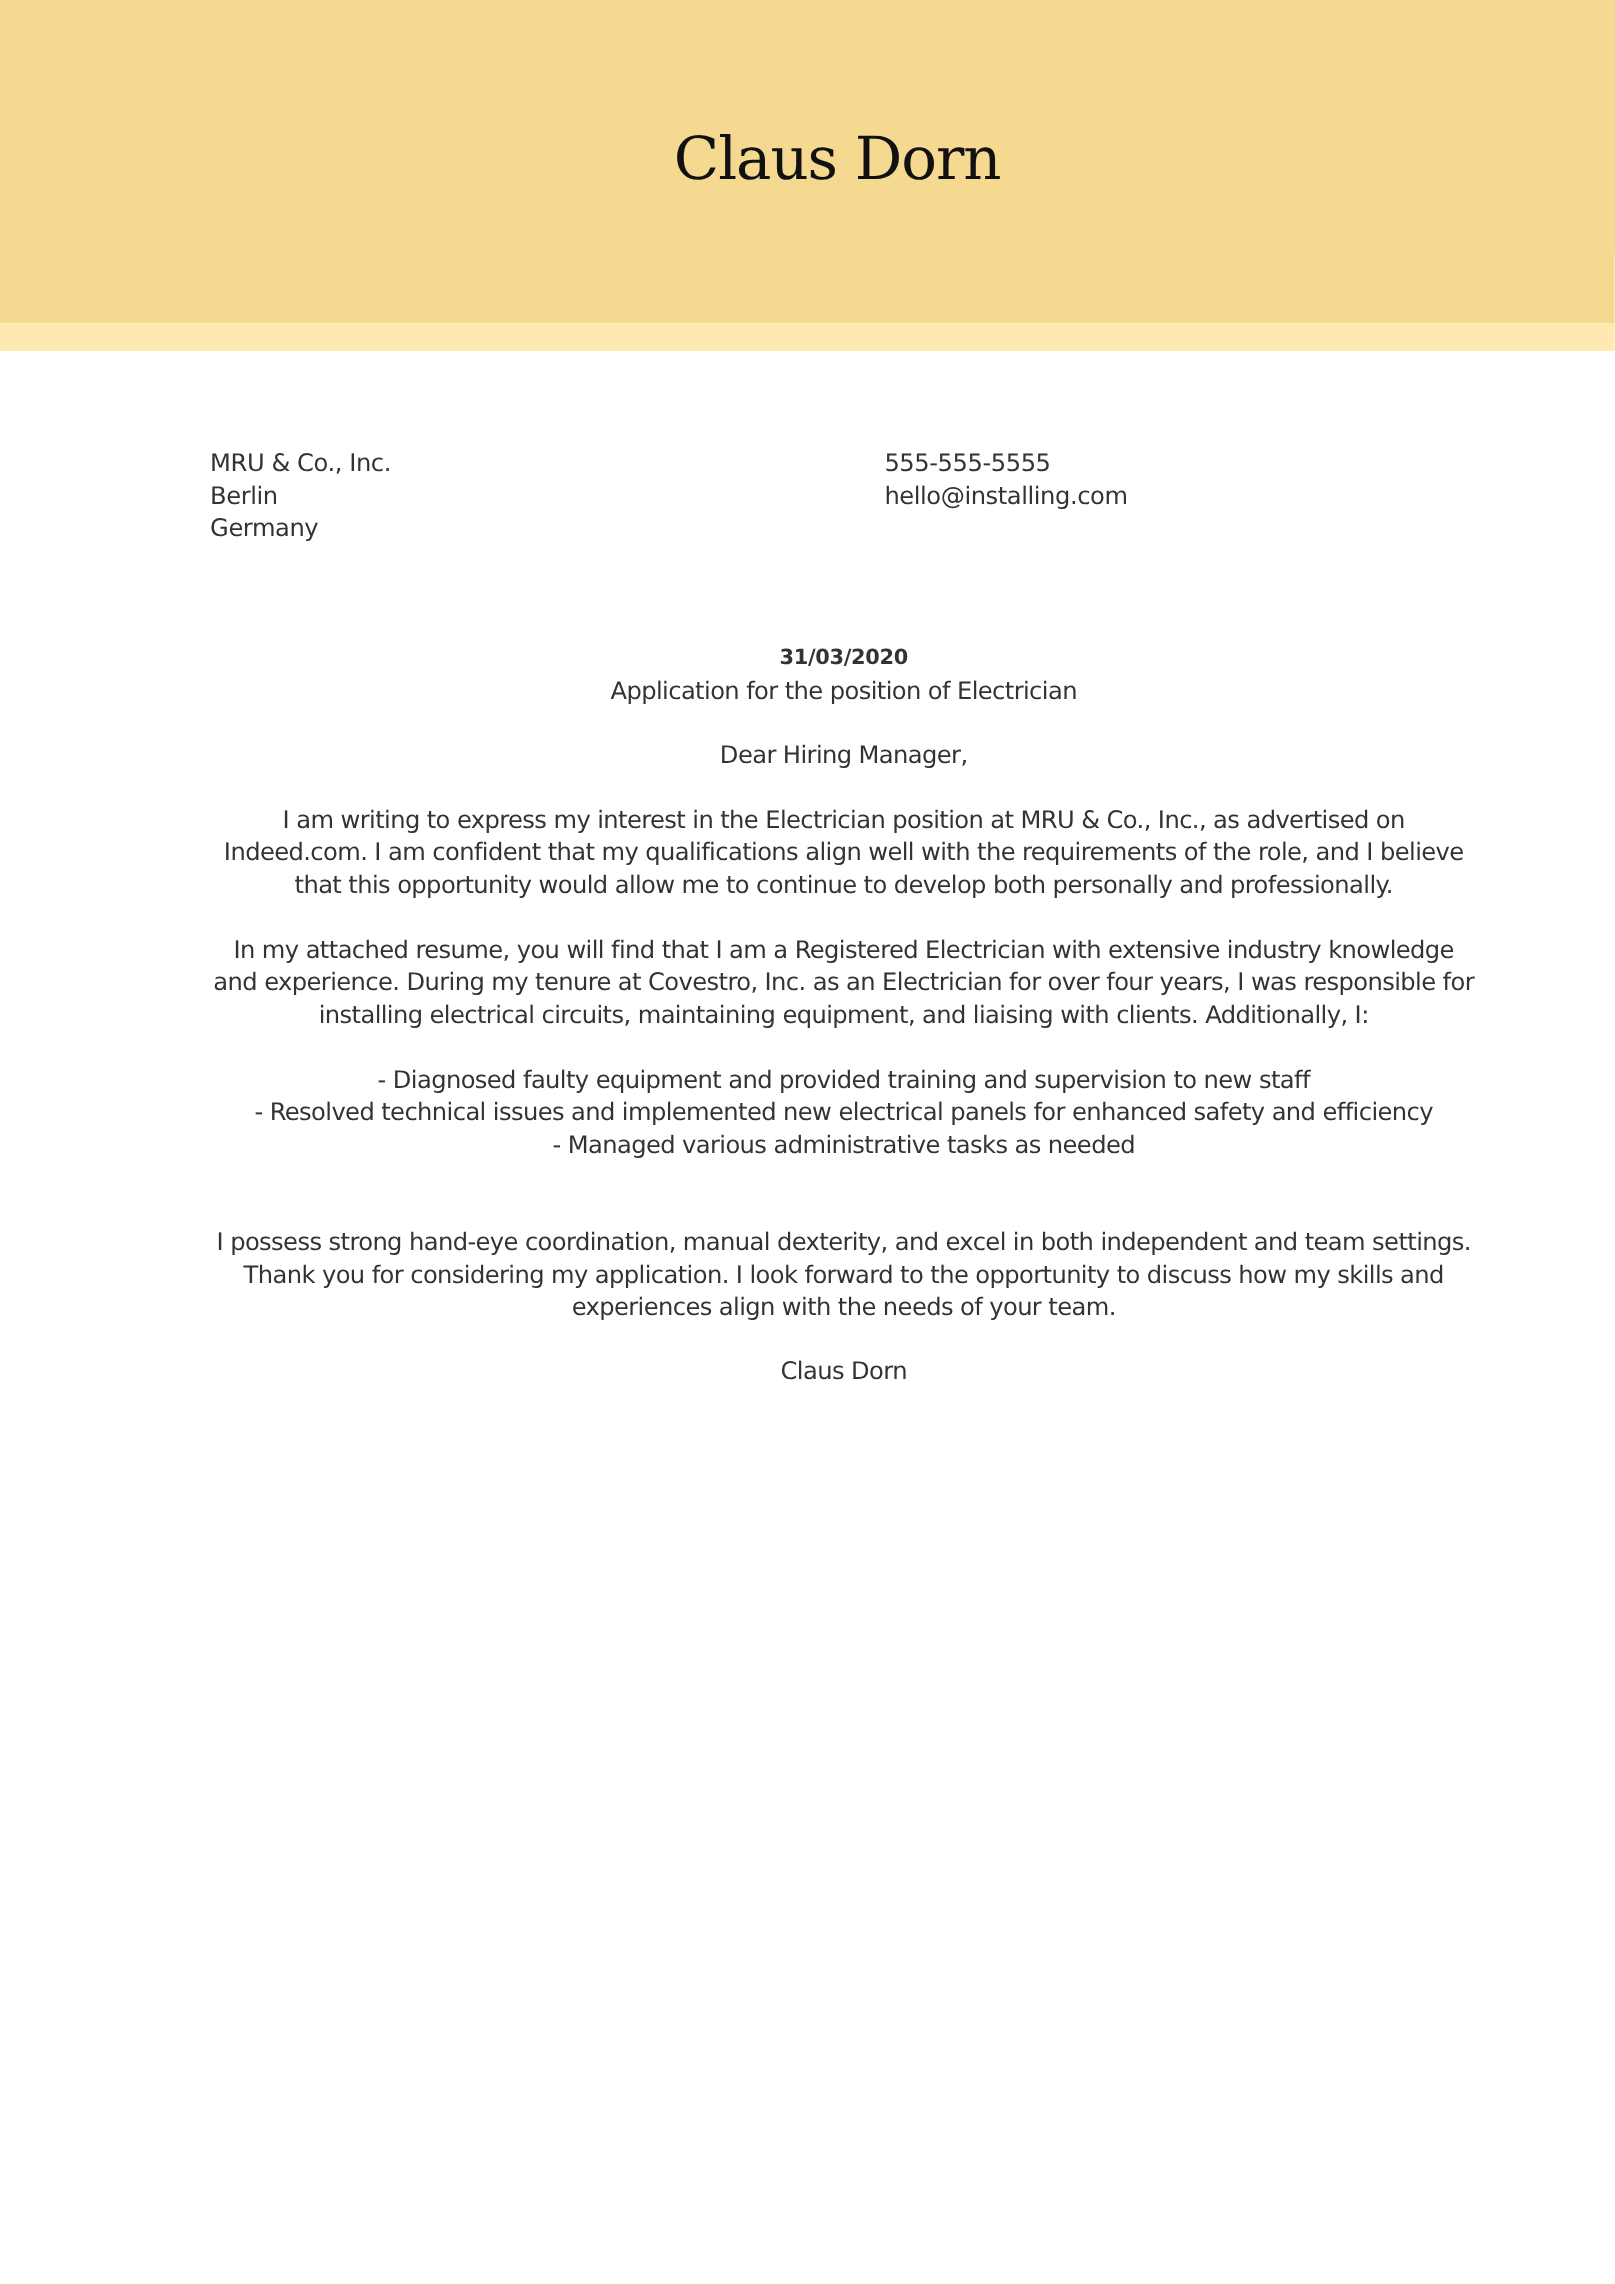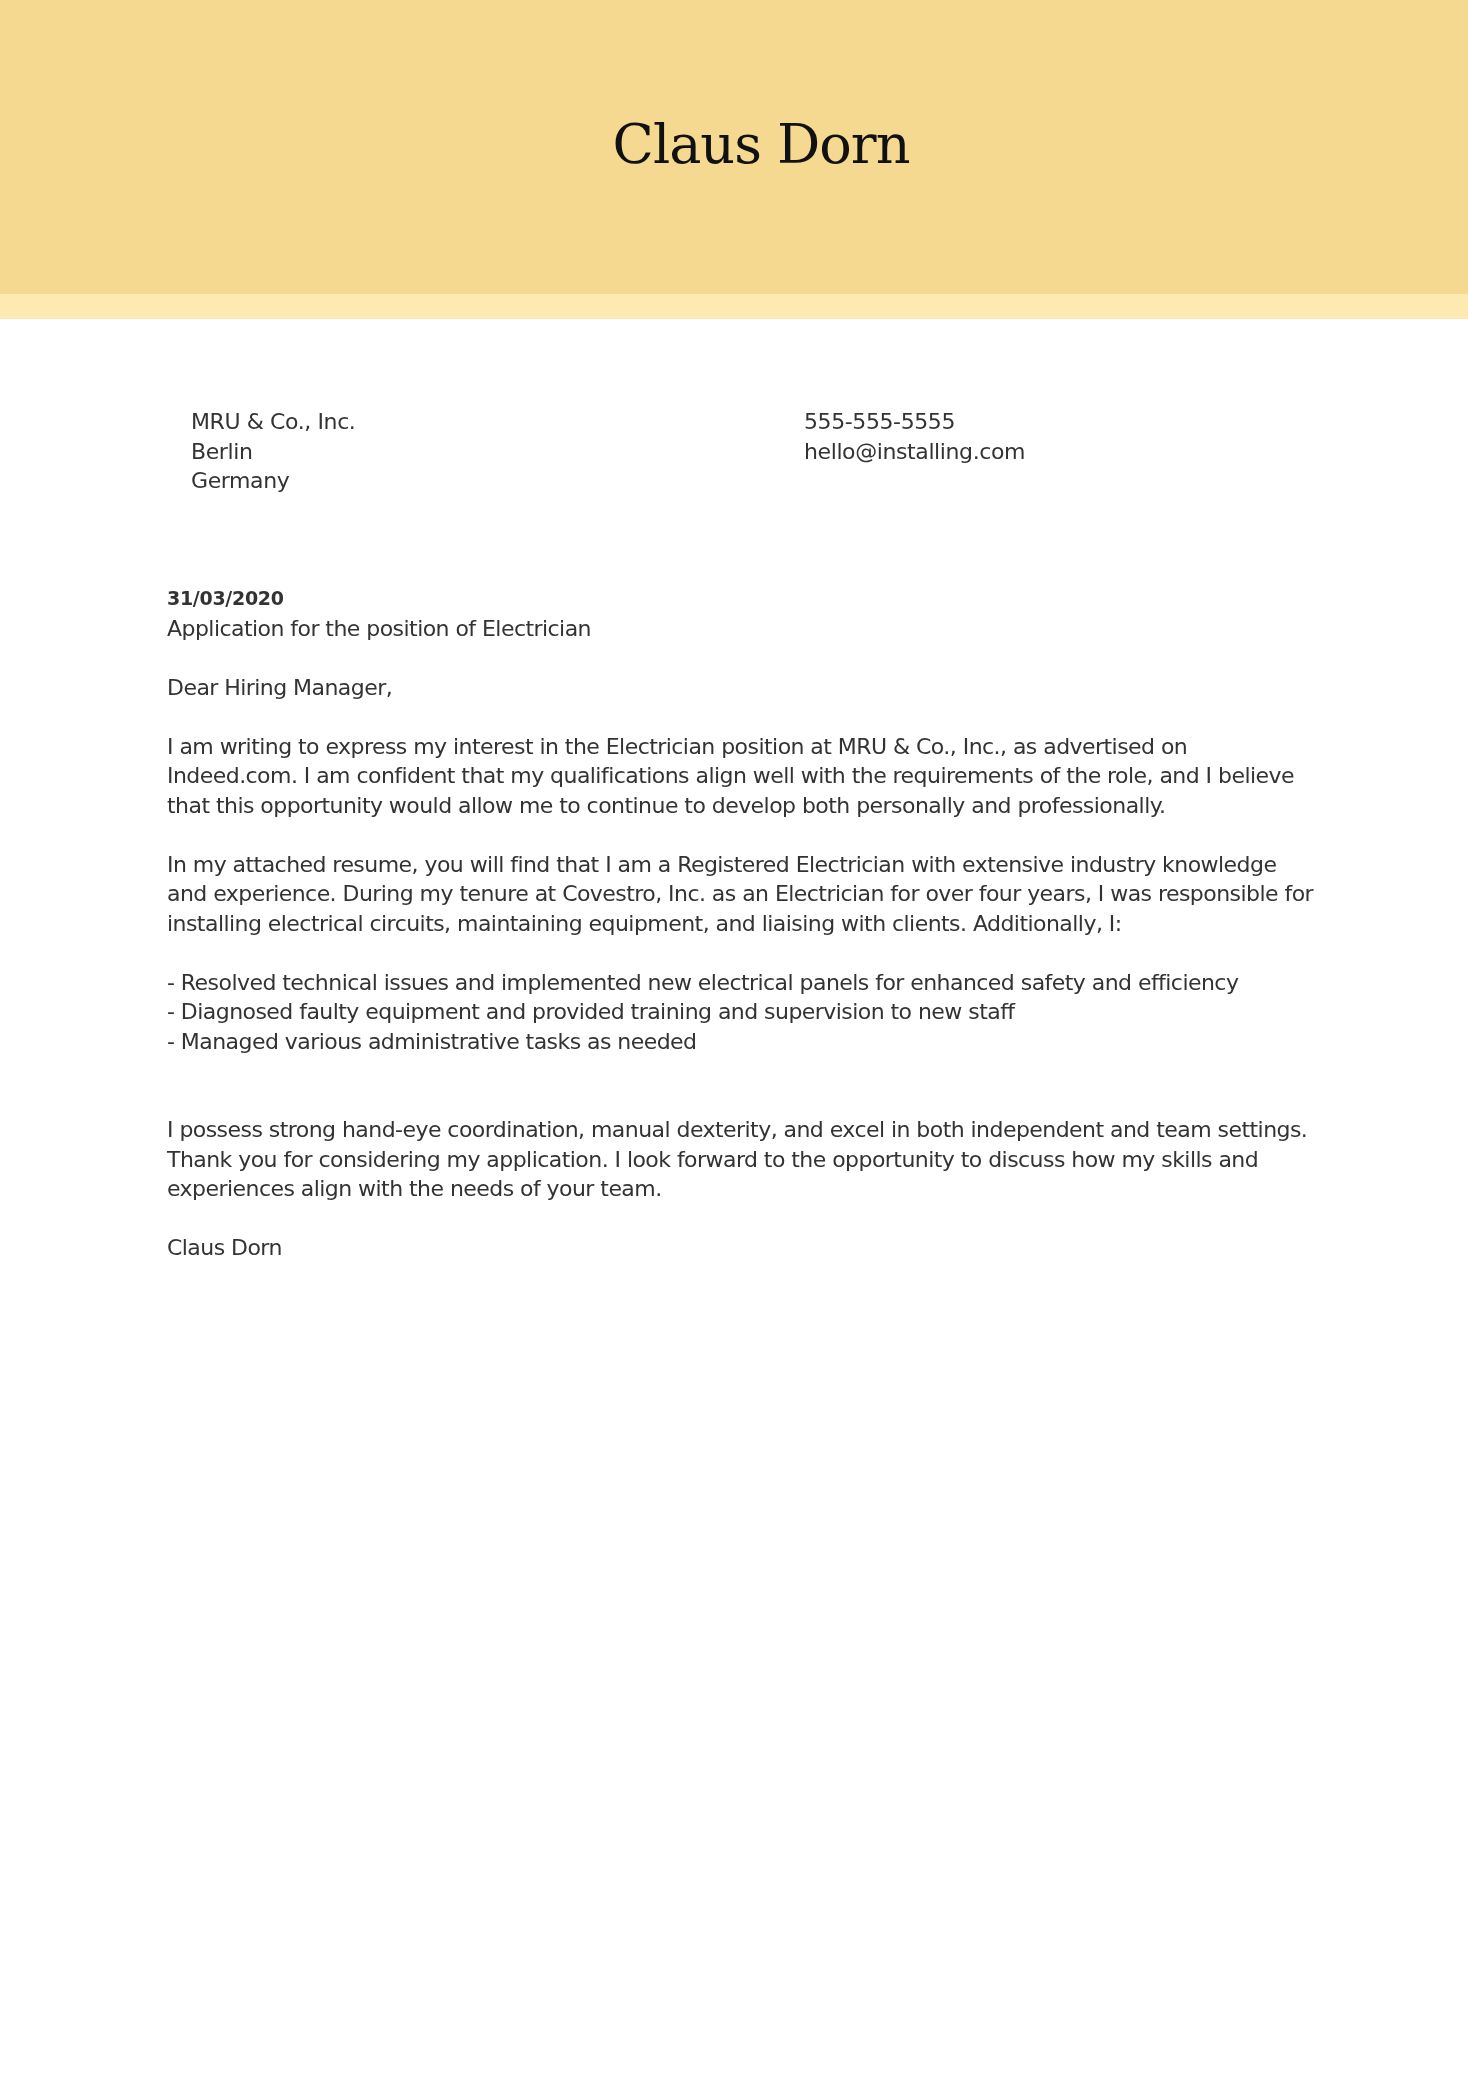--- a/index.html
+++ b/index.html
@@ -15,21 +15,21 @@
   }
   .name {
     position: absolute; left: 0; top: 110px; width: 1522px; text-align: center;
     font-family: "DejaVu Serif", serif; font-size: 54px; color: #111111; letter-spacing: -1px;
     line-height: 70px;
   }
   .col { position: absolute; font-size: 22px; line-height: 29.5px; letter-spacing: -0.4px; margin-left: 24px; }
   .col div { white-space: nowrap; }
   .recipient { left: 167px; top: 407px; }
   .contact { left: 780px; top: 407px; }
-  .letter { position: absolute; left: 167px; top: 584px; width: 1200px; font-size: 22px; line-height: 29.5px; letter-spacing: -0.55px; }
+  .letter { position: absolute; left: 167px; top: 584px; width: 1200px; font-size: 22px; line-height: 29.5px; letter-spacing: -0.55px; text-align: center; }
   .date { font-weight: bold; font-size: 19px; line-height: 29.5px; letter-spacing: -0.3px; }
   .line { white-space: nowrap; }
   .gap { height: 29.5px; }
 </style>
 </head>
 <body>
 
 <div class="header"></div>
 <div class="header-band"></div>
 <div class="name">Claus Dorn</div>
@@ -57,22 +57,22 @@
     <div class="line">that this opportunity would allow me to continue to develop both personally and professionally.</div>
   </div>
   <div class="gap"></div>
   <div>
     <div class="line">In my attached resume, you will find that I am a Registered Electrician with extensive industry knowledge</div>
     <div class="line">and experience. During my tenure at Covestro, Inc. as an Electrician for over four years, I was responsible for</div>
     <div class="line">installing electrical circuits, maintaining equipment, and liaising with clients. Additionally, I:</div>
   </div>
   <div class="gap"></div>
   <div>
+    <div class="line">- Diagnosed faulty equipment and provided training and supervision to new staff</div>
     <div class="line">- Resolved technical issues and implemented new electrical panels for enhanced safety and efficiency</div>
-    <div class="line">- Diagnosed faulty equipment and provided training and supervision to new staff</div>
     <div class="line">- Managed various administrative tasks as needed</div>
   </div>
   <div class="gap"></div>
   <div class="gap"></div>
   <div>
     <div class="line">I possess strong hand-eye coordination, manual dexterity, and excel in both independent and team settings.</div>
     <div class="line">Thank you for considering my application. I look forward to the opportunity to discuss how my skills and</div>
     <div class="line">experiences align with the needs of your team.</div>
   </div>
   <div class="gap"></div>

